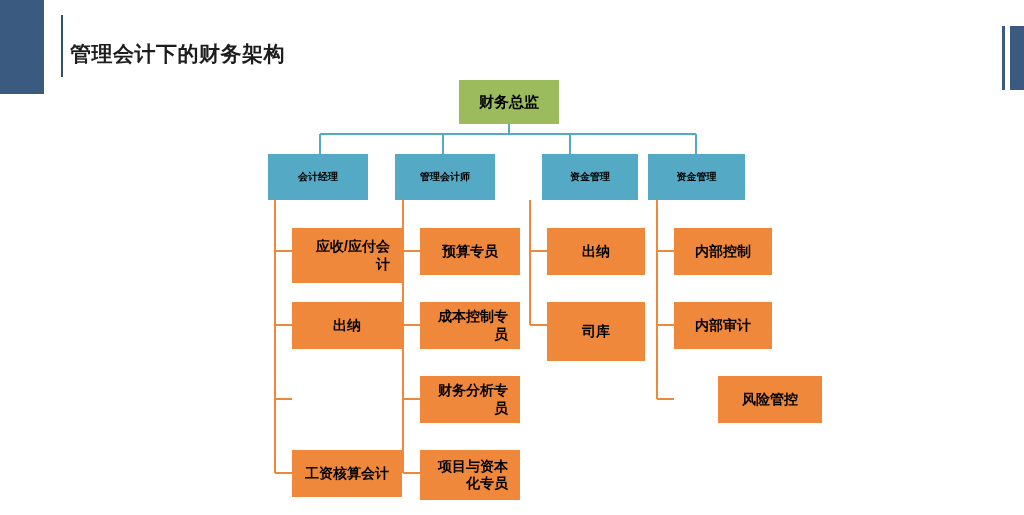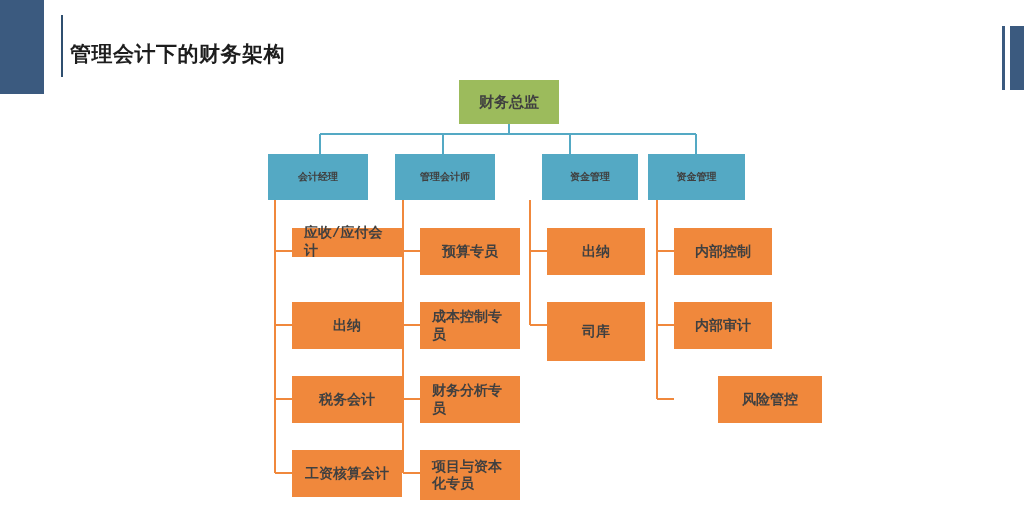--- a/index.html
+++ b/index.html
@@ -75,22 +75,22 @@
     height: 515px;
     pointer-events: none;
   }
 
   .node {
     position: absolute;
     box-sizing: border-box;
     display: flex;
     align-items: center;
     justify-content: center;
-    text-align: left;
-    color: #404040;
+    text-align: right;
+    color: #000000;
     font-weight: bold;
     line-height: 1.22;
     padding: 2px 12px;
   }
   .node.root {
     background: #9cbb5c;
     font-size: 15px;
   }
   .node.lvl2 {
     background: #54a9c4;
@@ -145,23 +145,22 @@
     <path d="M657,399 L674,399" stroke="#f0883c" stroke-width="2" fill="none"></path>
   </svg>
 
   <div class="node root" style="left:459px; top:80px; width:100px; height:44px;">财务总监</div>
 
   <div class="node lvl2" style="left:268px; top:154px; width:100px; height:46px;">会计经理</div>
   <div class="node lvl2" style="left:395px; top:154px; width:100px; height:46px;">管理会计师</div>
   <div class="node lvl2" style="left:522px; top:154px; width:96px; height:46px;margin-left:20px;">资金管理</div>
   <div class="node lvl2" style="left:648px; top:154px; width:97px; height:46px;">资金管理</div>
 
-  <div class="node lvl3" style="left:292px; top:228px; width:110px; height:29px;font-family:Liberation Mono, monospace;">应收/应付会计</div>
+  <div class="node lvl3" style="left:292px; top:228px; width:110px; height:55px;">应收/应付会计</div>
   <div class="node lvl3" style="left:292px; top:302px; width:110px; height:47px;">出纳</div>
-  <div class="node lvl3" style="left:292px; top:376px; width:110px; height:47px;">税务会计</div>
   <div class="node lvl3" style="left:292px; top:450px; width:110px; height:47px;">工资核算会计</div>
 
   <div class="node lvl3" style="left:420px; top:228px; width:100px; height:47px;">预算专员</div>
   <div class="node lvl3" style="left:420px; top:302px; width:100px; height:47px;">成本控制专员</div>
   <div class="node lvl3" style="left:420px; top:376px; width:100px; height:47px;">财务分析专员</div>
   <div class="node lvl3" style="left:420px; top:450px; width:100px; height:50px;">项目与资本化专员</div>
 
   <div class="node lvl3" style="left:547px; top:228px; width:98px; height:47px;">出纳</div>
   <div class="node lvl3" style="left:547px; top:302px; width:98px; height:59px;">司库</div>
 

